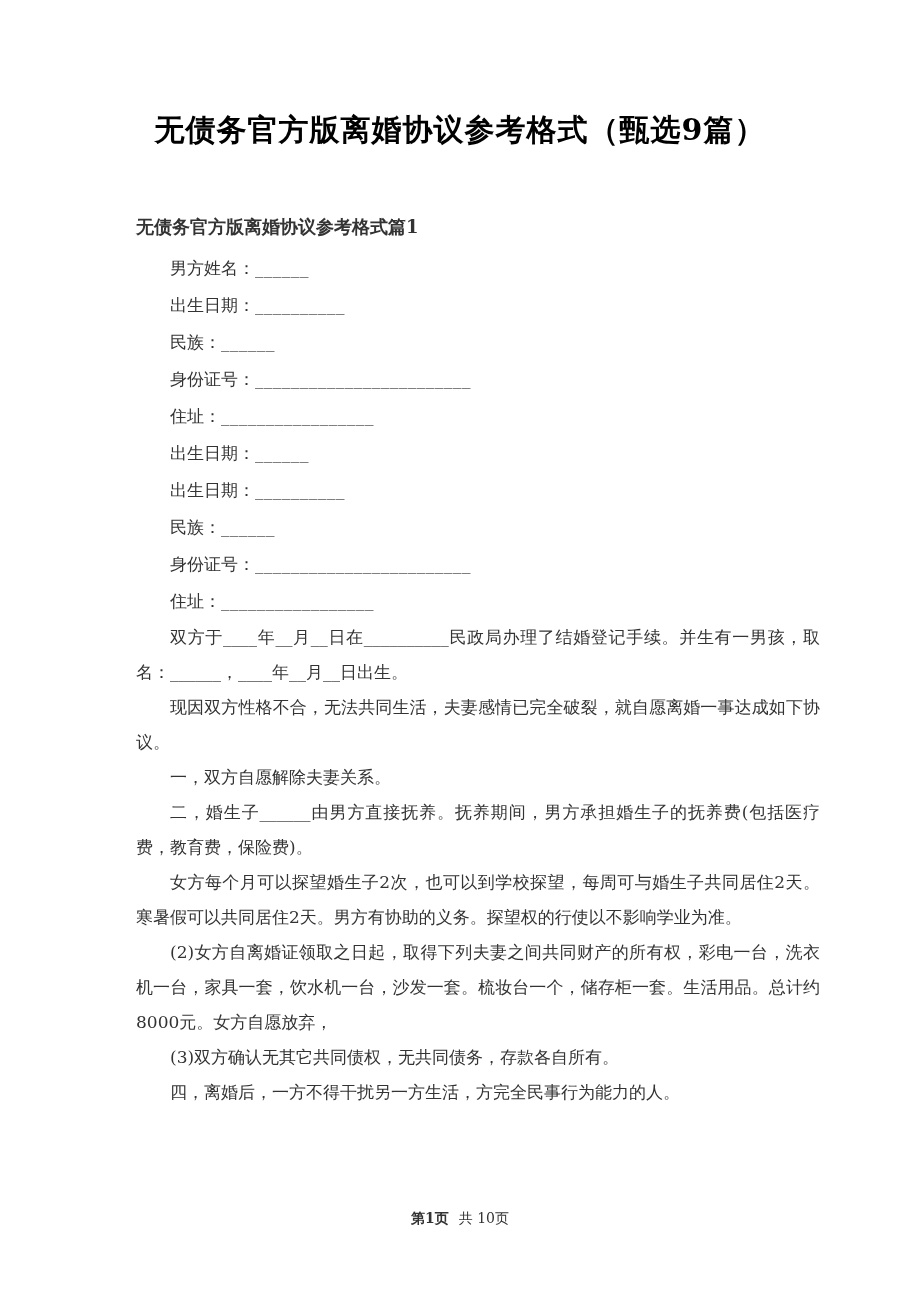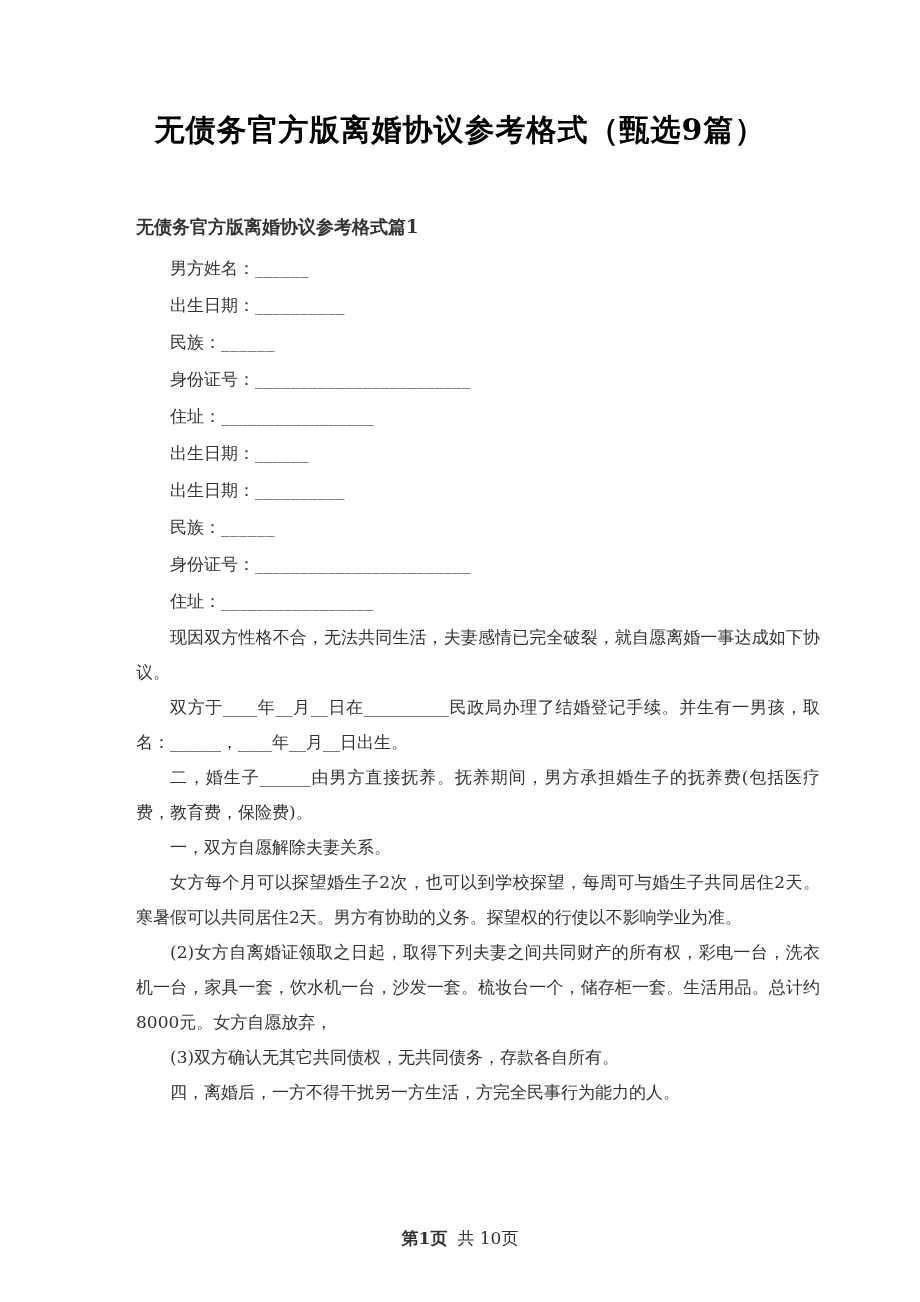--- a/index.html
+++ b/index.html
@@ -44,25 +44,25 @@
     letter-spacing: 0.5px;
   }
   .para {
     line-height: 35px;
     text-indent: 2em;
     text-align: justify;
     word-break: break-all;
   }
   .footer {
     position: absolute;
-    bottom: 52px;
+    bottom: 74px;
     left: 0;
     width: 100%;
     text-align: center;
-    font-size: 17px;
+    font-size: 14px;
     color: #333333;
   }
   .footer .page-num { font-weight: bold; margin-right: 10px; }
   .footer .total-pages { font-weight: normal; }
 </style>
 </head>
 <body>
 
 <div class="page">
 
@@ -76,24 +76,24 @@
     <p class="field-line"><span>出生日期：</span><span class="blank">__________</span></p>
     <p class="field-line"><span>民族：</span><span class="blank">______</span></p>
     <p class="field-line"><span>身份证号：</span><span class="blank">________________________</span></p>
     <p class="field-line"><span>住址：</span><span class="blank">_________________</span></p>
     <p class="field-line"><span>出生日期：</span><span class="blank">______</span></p>
     <p class="field-line"><span>出生日期：</span><span class="blank">__________</span></p>
     <p class="field-line"><span>民族：</span><span class="blank">______</span></p>
     <p class="field-line"><span>身份证号：</span><span class="blank">________________________</span></p>
     <p class="field-line"><span>住址：</span><span class="blank">_________________</span></p>
 
+    <p class="para">双方于____年__月__日在__________民政局办理了结婚登记手续。并生有一男孩，取名：______，____年__月__日出生。</p>
     <p class="para">现因双方性格不合，无法共同生活，夫妻感情已完全破裂，就自愿离婚一事达成如下协议。</p>
-    <p class="para">双方于____年__月__日在__________民政局办理了结婚登记手续。并生有一男孩，取名：______，____年__月__日出生。</p>
+    <p class="para">一，双方自愿解除夫妻关系。</p>
     <p class="para">二，婚生子______由男方直接抚养。抚养期间，男方承担婚生子的抚养费(包括医疗费，教育费，保险费)。</p>
-    <p class="para">一，双方自愿解除夫妻关系。</p>
     <p class="para">女方每个月可以探望婚生子2次，也可以到学校探望，每周可与婚生子共同居住2天。寒暑假可以共同居住2天。男方有协助的义务。探望权的行使以不影响学业为准。</p>
     <p class="para">(2)女方自离婚证领取之日起，取得下列夫妻之间共同财产的所有权，彩电一台，洗衣机一台，家具一套，饮水机一台，沙发一套。梳妆台一个，储存柜一套。生活用品。总计约8000元。女方自愿放弃，</p>
     <p class="para">(3)双方确认无其它共同债权，无共同债务，存款各自所有。</p>
     <p class="para">四，离婚后，一方不得干扰另一方生活，方完全民事行为能力的人。</p>
 
   </div>
 
   <div class="footer">
     <span class="page-num">第1页</span><span class="total-pages">共 10页</span>
   </div>

